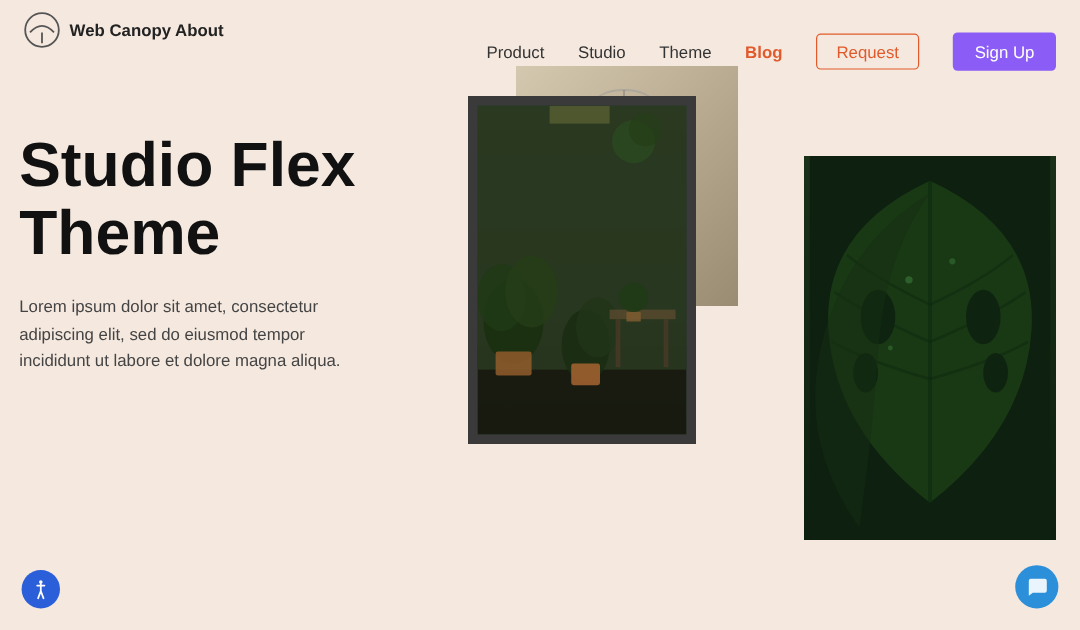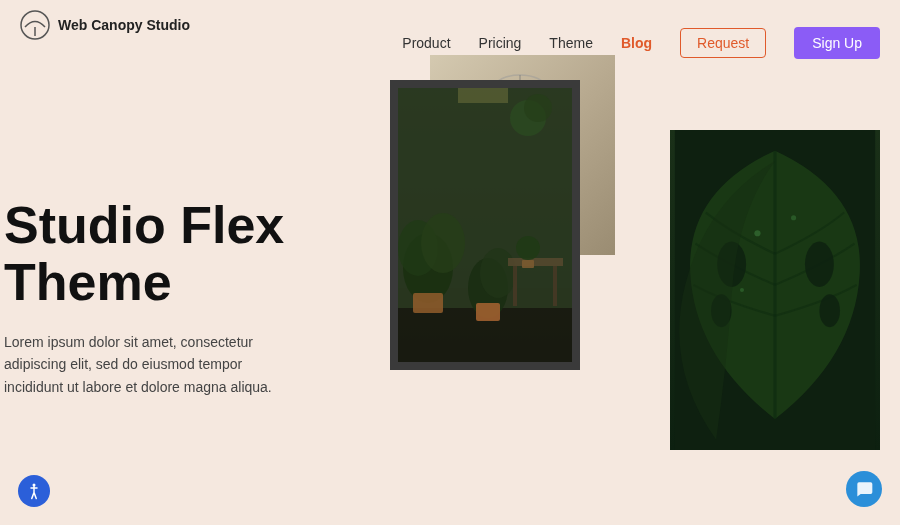--- a/index.html
+++ b/index.html
@@ -68,22 +68,22 @@
       padding: 8px 18px;
       cursor: pointer;
       font-weight: 500;
     }
 
     
     .hero {
       display: flex;
       position: relative;
       height: 475px;
-      padding: 0 4px;
-      align-items: center;
+      padding: 0 16px;
+      align-items: flex-start;
       padding-top: 60px;
     }
 
     .hero-content {
       max-width: 340px;
       z-index: 2;
     }
 
     .hero-title {
       font-size: 52px;
@@ -244,26 +244,26 @@
 </head>
 <body>
 
 <nav>
   <div class="nav-logo">
     <svg class="logo-icon" viewBox="0 0 30 30">
       <circle cx="15" cy="15" r="14" fill="none" stroke="#555" stroke-width="1.5"></circle>
       <path d="M5 17 Q15 6 25 17" fill="none" stroke="#555" stroke-width="1.5"></path>
       <line x1="15" y1="17" x2="15" y2="26" stroke="#555" stroke-width="1.5"></line>
     </svg>
-    <span class="logo-text">Web Canopy Studio</span>
+    <span class="logo-text">Web Canopy About</span>
   </div>
 
   <div class="nav-links">
     <a class="nav-link">Product</a>
-    <a class="nav-link">Pricing</a>
+    <a class="nav-link">Studio</a>
     <a class="nav-link">Theme</a>
     <a class="nav-link blog">Blog</a>
     <button class="btn-contact">Request</button>
     <button class="btn-signup">Sign Up</button>
   </div>
 </nav>
 
 <div class="hero">
   <div class="hero-content">
     <h1 class="hero-title">Studio Flex Theme</h1>

